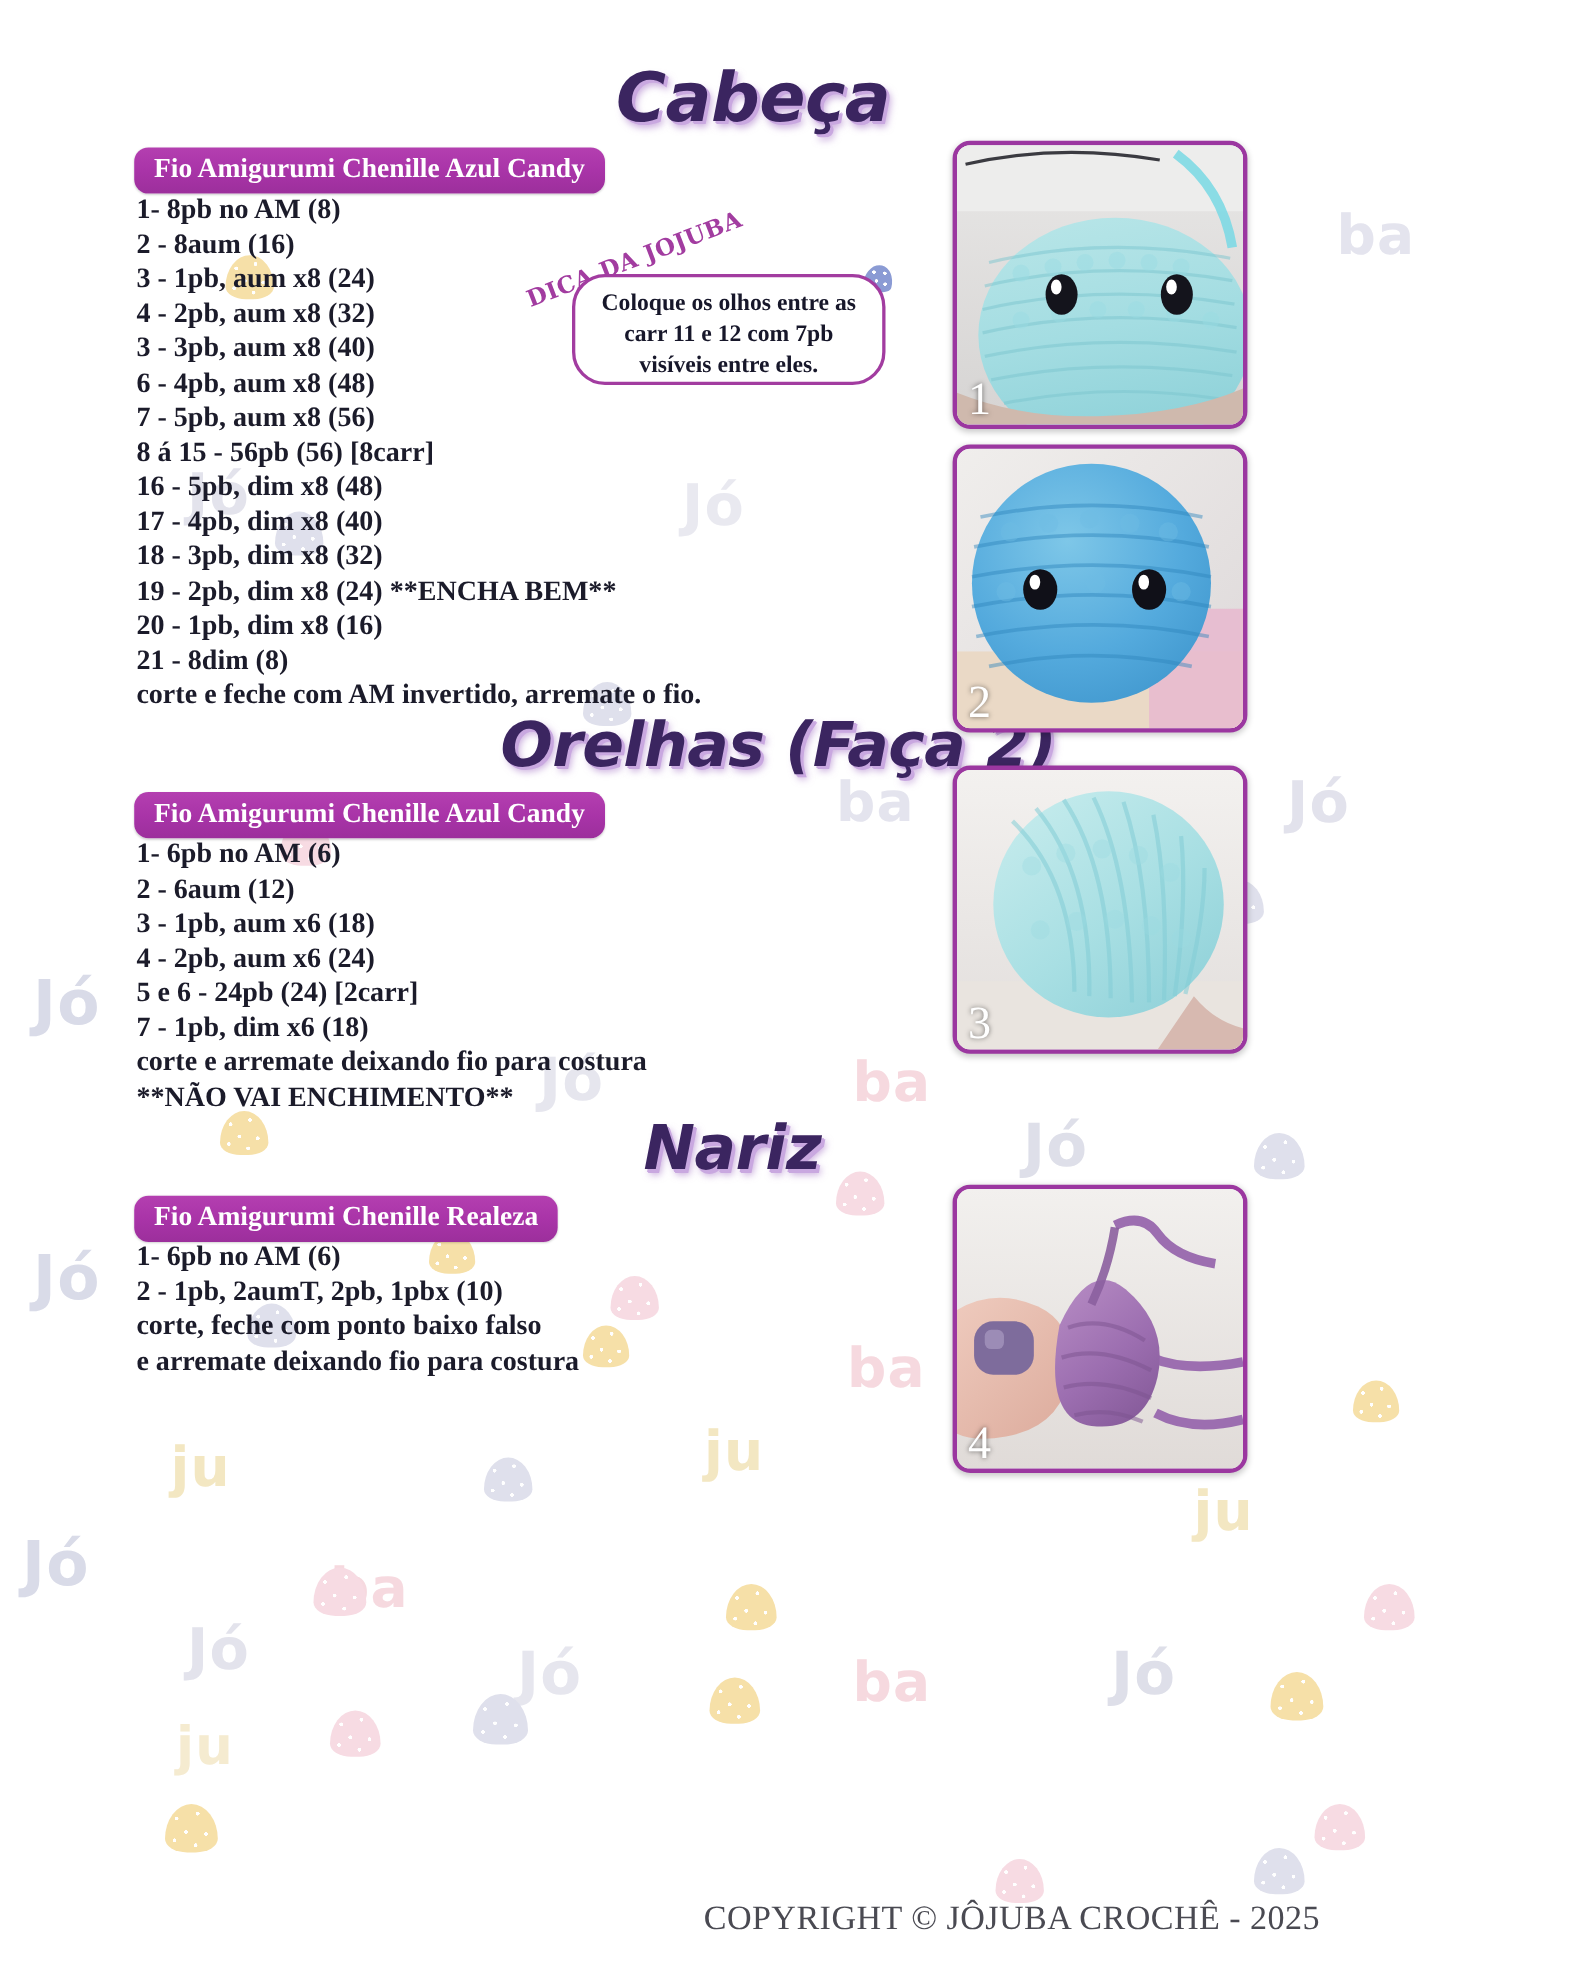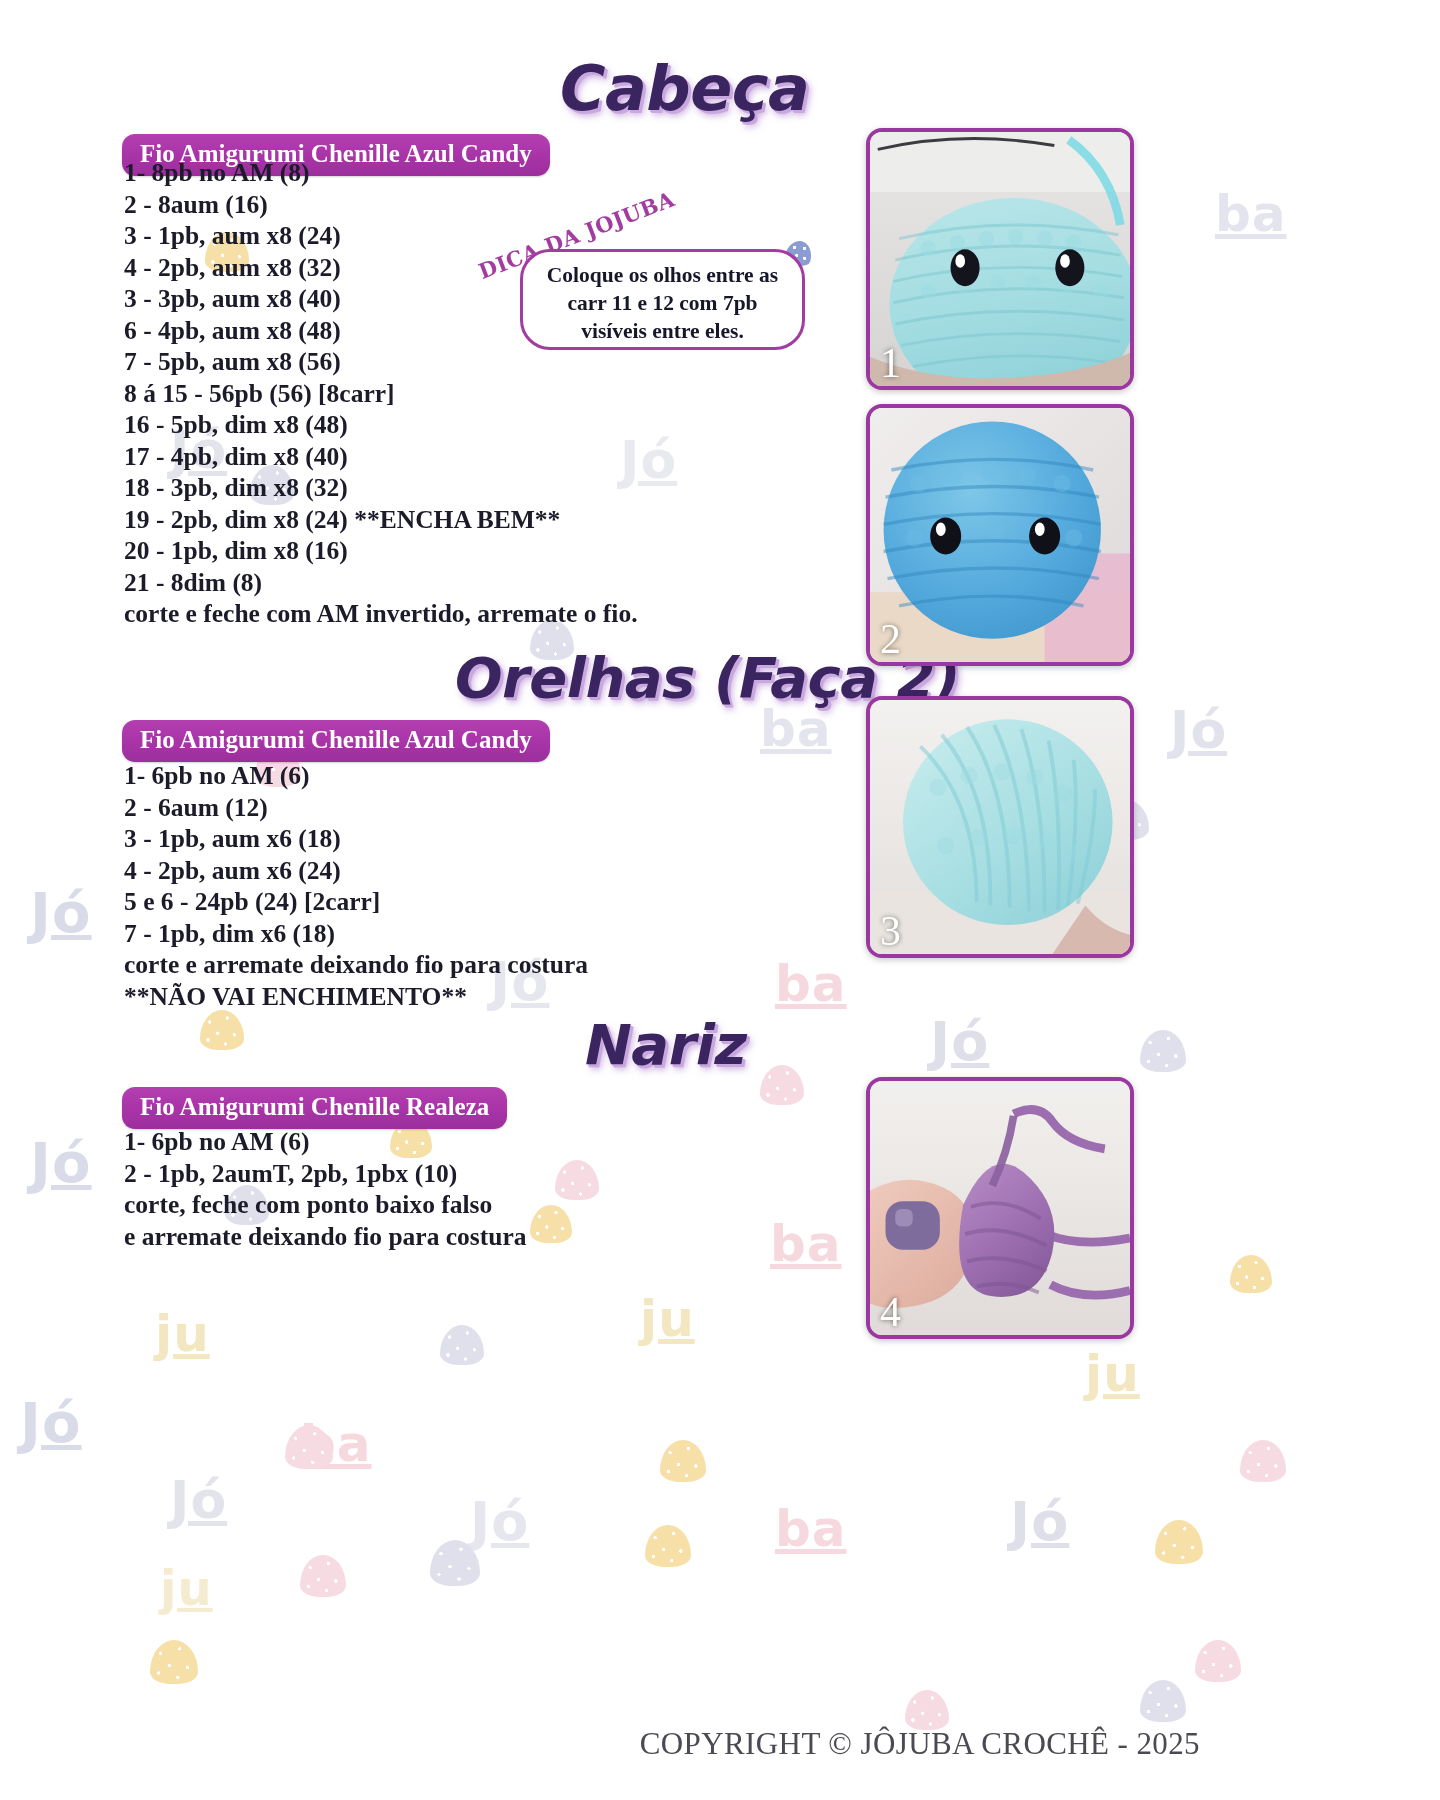--- a/index.html
+++ b/index.html
@@ -19,21 +19,20 @@
   #wm-layer {
     position: absolute;
     inset: 0;
     overflow: hidden;
     pointer-events: none;
     z-index: 0;
   }
   .wm {
     position: absolute;
     user-select: none;
-    text-decoration: underline;
   }
   .wm-text {
     font-family: "DejaVu Sans", sans-serif;
     font-weight: 700;
     letter-spacing: 0.02em;
   }
   .wm-hat {
     border-radius: 50% 50% 42% 42% / 72% 72% 28% 28%;
   }
   .wm-hat::after {
@@ -229,21 +228,21 @@
     <div class="wm wm-hat" style="left: 390px; top: 1120px; width: 42px; height: 38px; background: rgb(246, 224, 168);"></div>
     <div class="wm wm-hat" style="left: 905px; top: 1690px; width: 44px; height: 40px; background: rgb(247, 219, 227);"></div>
   </div>
 
 <div id="page">
 
   <div class="bubble-title" style="left:560px; top:52px; font-size:62px;">Cabeça</div>
 
   <div class="yarn-pill" style="left:122px; top:134px;">Fio Amigurumi Chenille Azul Candy</div>
 
-  <div class="rows" style="left:124px; top:157px;">
+  <div class="rows" style="left:124px; top:174px;">
     <div>1- 8pb no AM (8)</div>
     <div>2 - 8aum (16)</div>
     <div>3 - 1pb, aum x8 (24)</div>
     <div>4 - 2pb, aum x8 (32)</div>
     <div>3 - 3pb, aum x8 (40)</div>
     <div>6 - 4pb, aum x8 (48)</div>
     <div>7 - 5pb, aum x8 (56)</div>
     <div>8 á 15 - 56pb (56) [8carr]</div>
     <div>16 - 5pb, dim x8 (48)</div>
     <div>17 - 4pb, dim x8 (40)</div>

